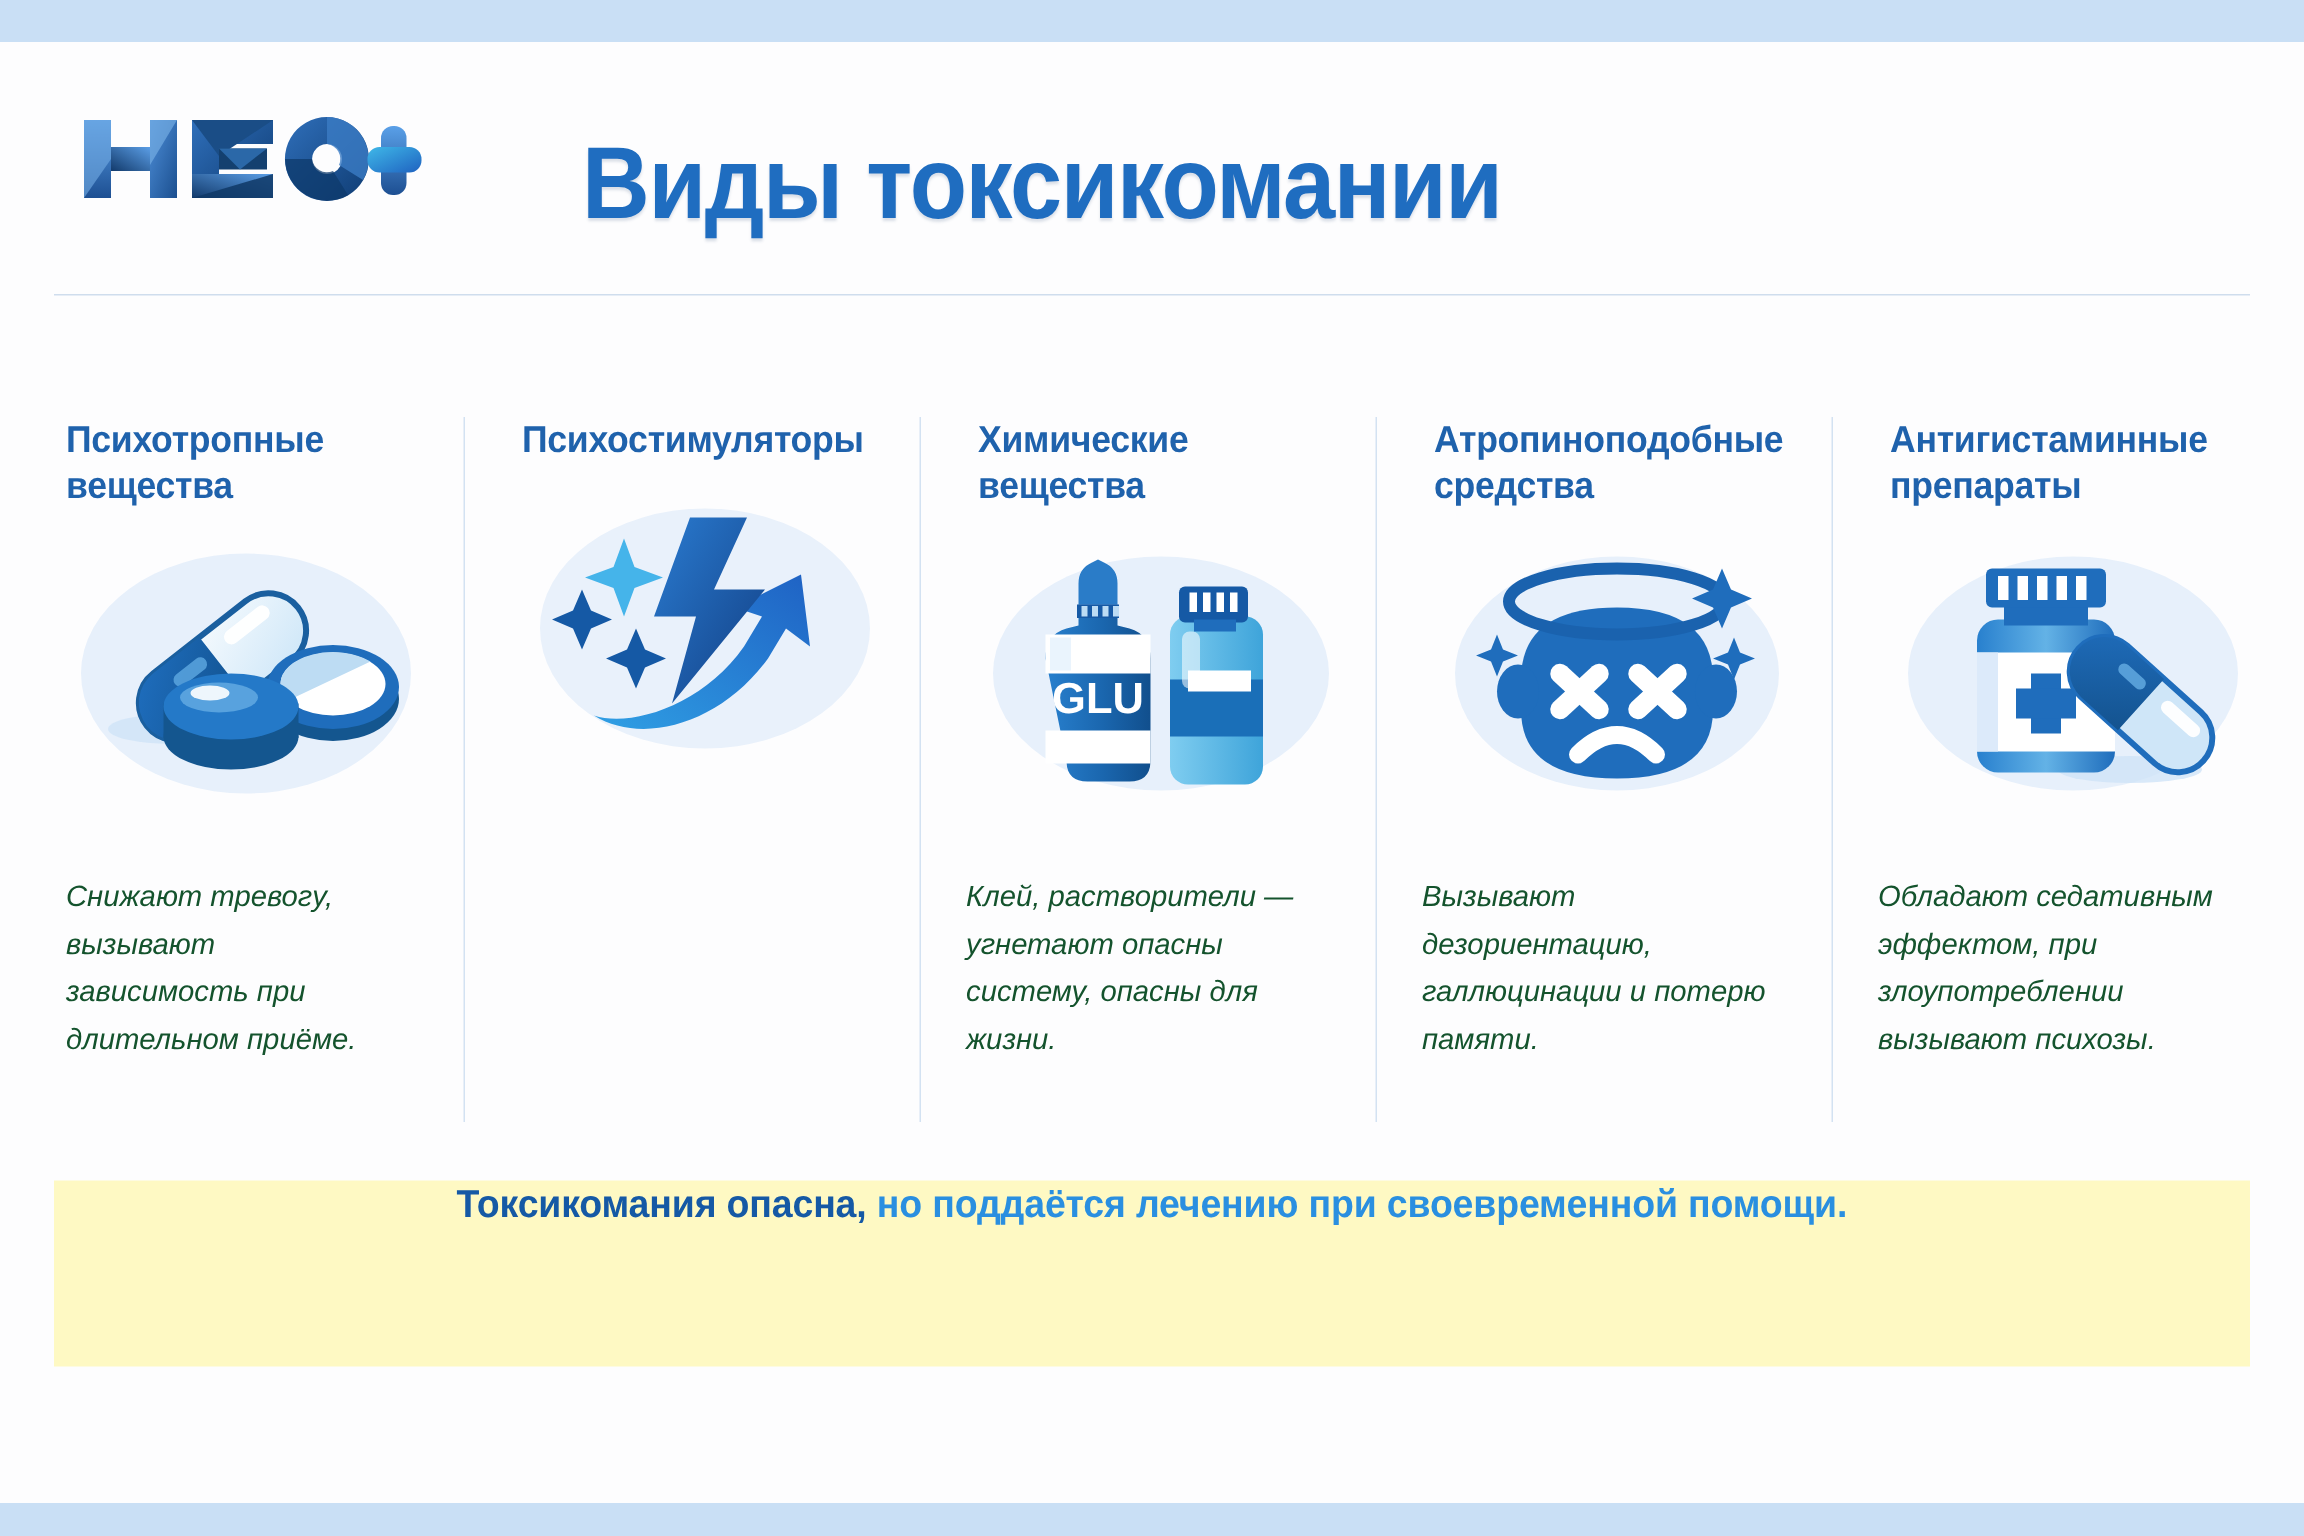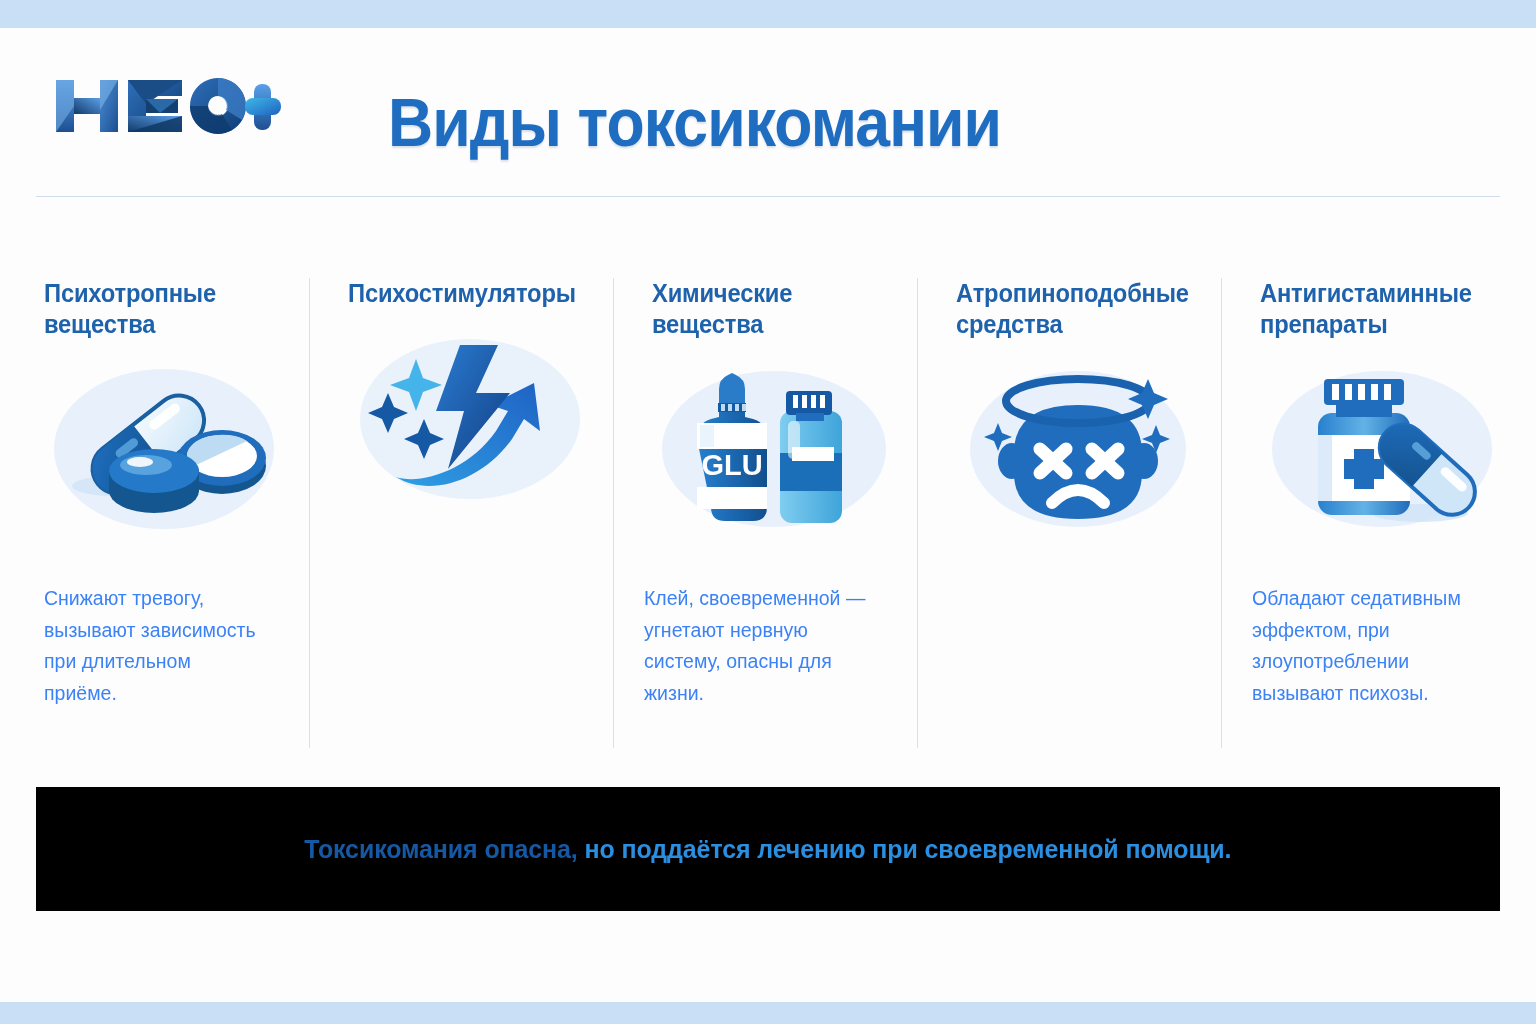--- a/index.html
+++ b/index.html
@@ -98,32 +98,32 @@
     height: 175px;
   }
 
   .col-body {
     position: absolute;
     top: 305px;
     left: 8px;
     right: 22px;
     font-size: 19.5px;
     line-height: 1.62;
-    color: #3b82f6;
+    color: #14532d;
+    font-style: italic;
   }
   .col + .col .col-body { left: 30px; }
 
   
   .banner {
     position: absolute;
     left: 36px; top: 787px;
     width: 1464px; height: 124px;
-    background: #000000;
+    background: #fef9c3;
     display: flex;
-    align-items: center;
     justify-content: center;
   }
   .banner-text {
     font-size: 26px;
     font-weight: bold;
     text-align: center;
     letter-spacing: -0.1px;
     transform: scaleX(0.96);
   }
   .banner-strong { color: #1559a5; }
@@ -308,21 +308,21 @@
             <rect x="76" y="43" width="4" height="7" fill="#bcdcf4"></rect>
             <rect x="83" y="43" width="4" height="7" fill="#bcdcf4"></rect>
             <rect x="90" y="43" width="4" height="7" fill="#bcdcf4"></rect>
             <rect x="45" y="62" width="70" height="26" fill="#ffffff"></rect>
             <rect x="45" y="126" width="70" height="22" fill="#ffffff"></rect>
             <rect x="48" y="64" width="14" height="22" fill="#eaf4fd"></rect>
             <text x="80" y="114" font-family="'Liberation Sans', sans-serif" font-size="29" font-weight="bold" fill="#ffffff" text-anchor="middle">GLU</text>
           </g>
         </svg>
       </div>
-      <div class="col-body">Клей, своевременной — угнетают нервную систему, опасны для жизни.</div>
+      <div class="col-body">Клей, растворители — угнетают опасны систему, опасны для жизни.</div>
     </div>
 
     <div class="col">
       <div class="col-title">Атропиноподобные средства</div>
       <div class="icon-wrap">
         <svg width="255" height="175" viewBox="0 0 255 175">
           <ellipse cx="122" cy="88" rx="108" ry="78" fill="#e7f0fb"></ellipse>
 
           <path d="M58 92 q0 -48 64 -48 q64 0 64 48 l0 20 q0 46 -64 46 q-64 0 -64 -46 Z" fill="#1f6dbc"></path>
 
@@ -339,20 +339,21 @@
             <line x1="162" y1="88" x2="136" y2="112"></line>
           </g>
 
           <path d="M96 142 q26 -26 52 0" fill="none" stroke="#ffffff" stroke-width="12" stroke-linecap="round"></path>
 
           <path d="M192 18 l6 14 l14 6 l-14 6 l-6 14 l-6 -14 l-14 -6 l14 -6 Z" fill="#1f6dbc"></path>
           <path d="M42 62 l4 10 l10 4 l-10 4 l-4 10 l-4 -10 l-10 -4 l10 -4 Z" fill="#1f6dbc"></path>
           <path d="M200 64 l4 10 l10 4 l-10 4 l-4 10 l-4 -10 l-10 -4 l10 -4 Z" fill="#1f6dbc"></path>
         </svg>
       </div>
+      <div class="col-body">Вызывают дезориентацию, галлюцинации и потерю памяти.</div>
     </div>
 
     <div class="col">
       <div class="col-title">Антигистаминные препараты</div>
       <div class="icon-wrap">
         <svg width="255" height="175" viewBox="0 0 255 175">
           <defs>
             <linearGradient id="botG" x1="0" y1="0" x2="1" y2="0">
               <stop offset="0" stop-color="#2880ce"></stop>
                 <stop offset="0.5" stop-color="#63b2e6"></stop>

